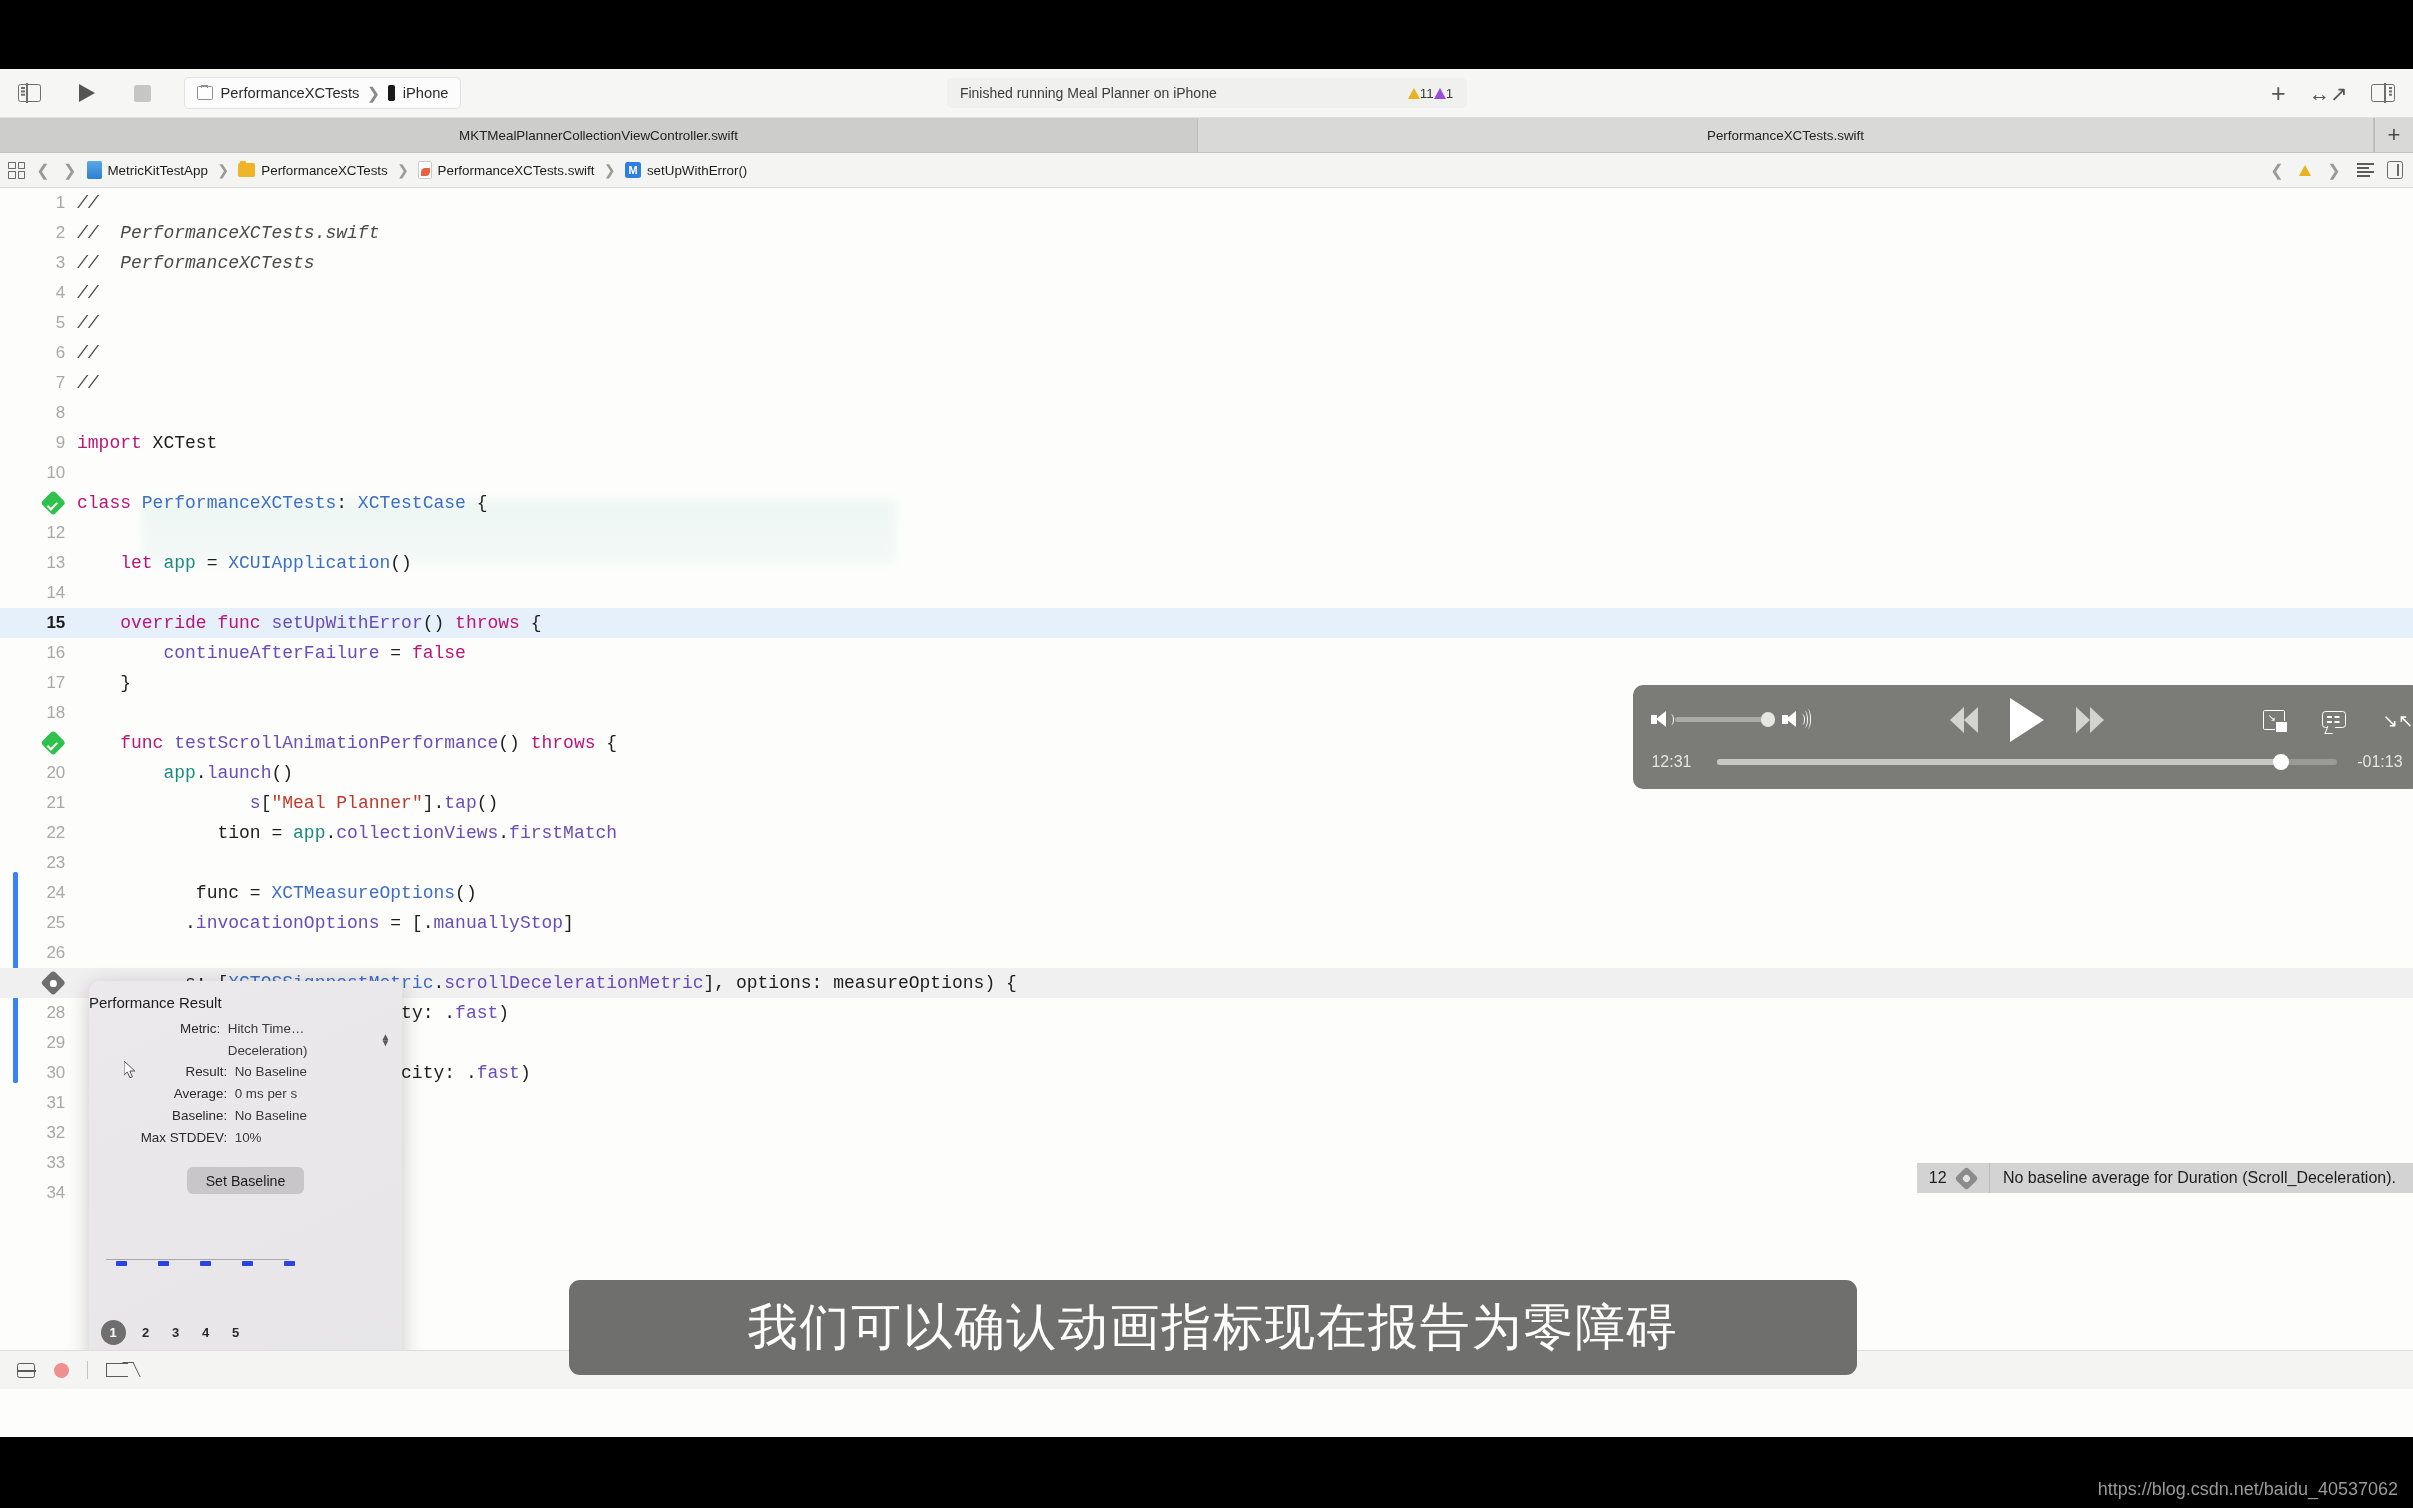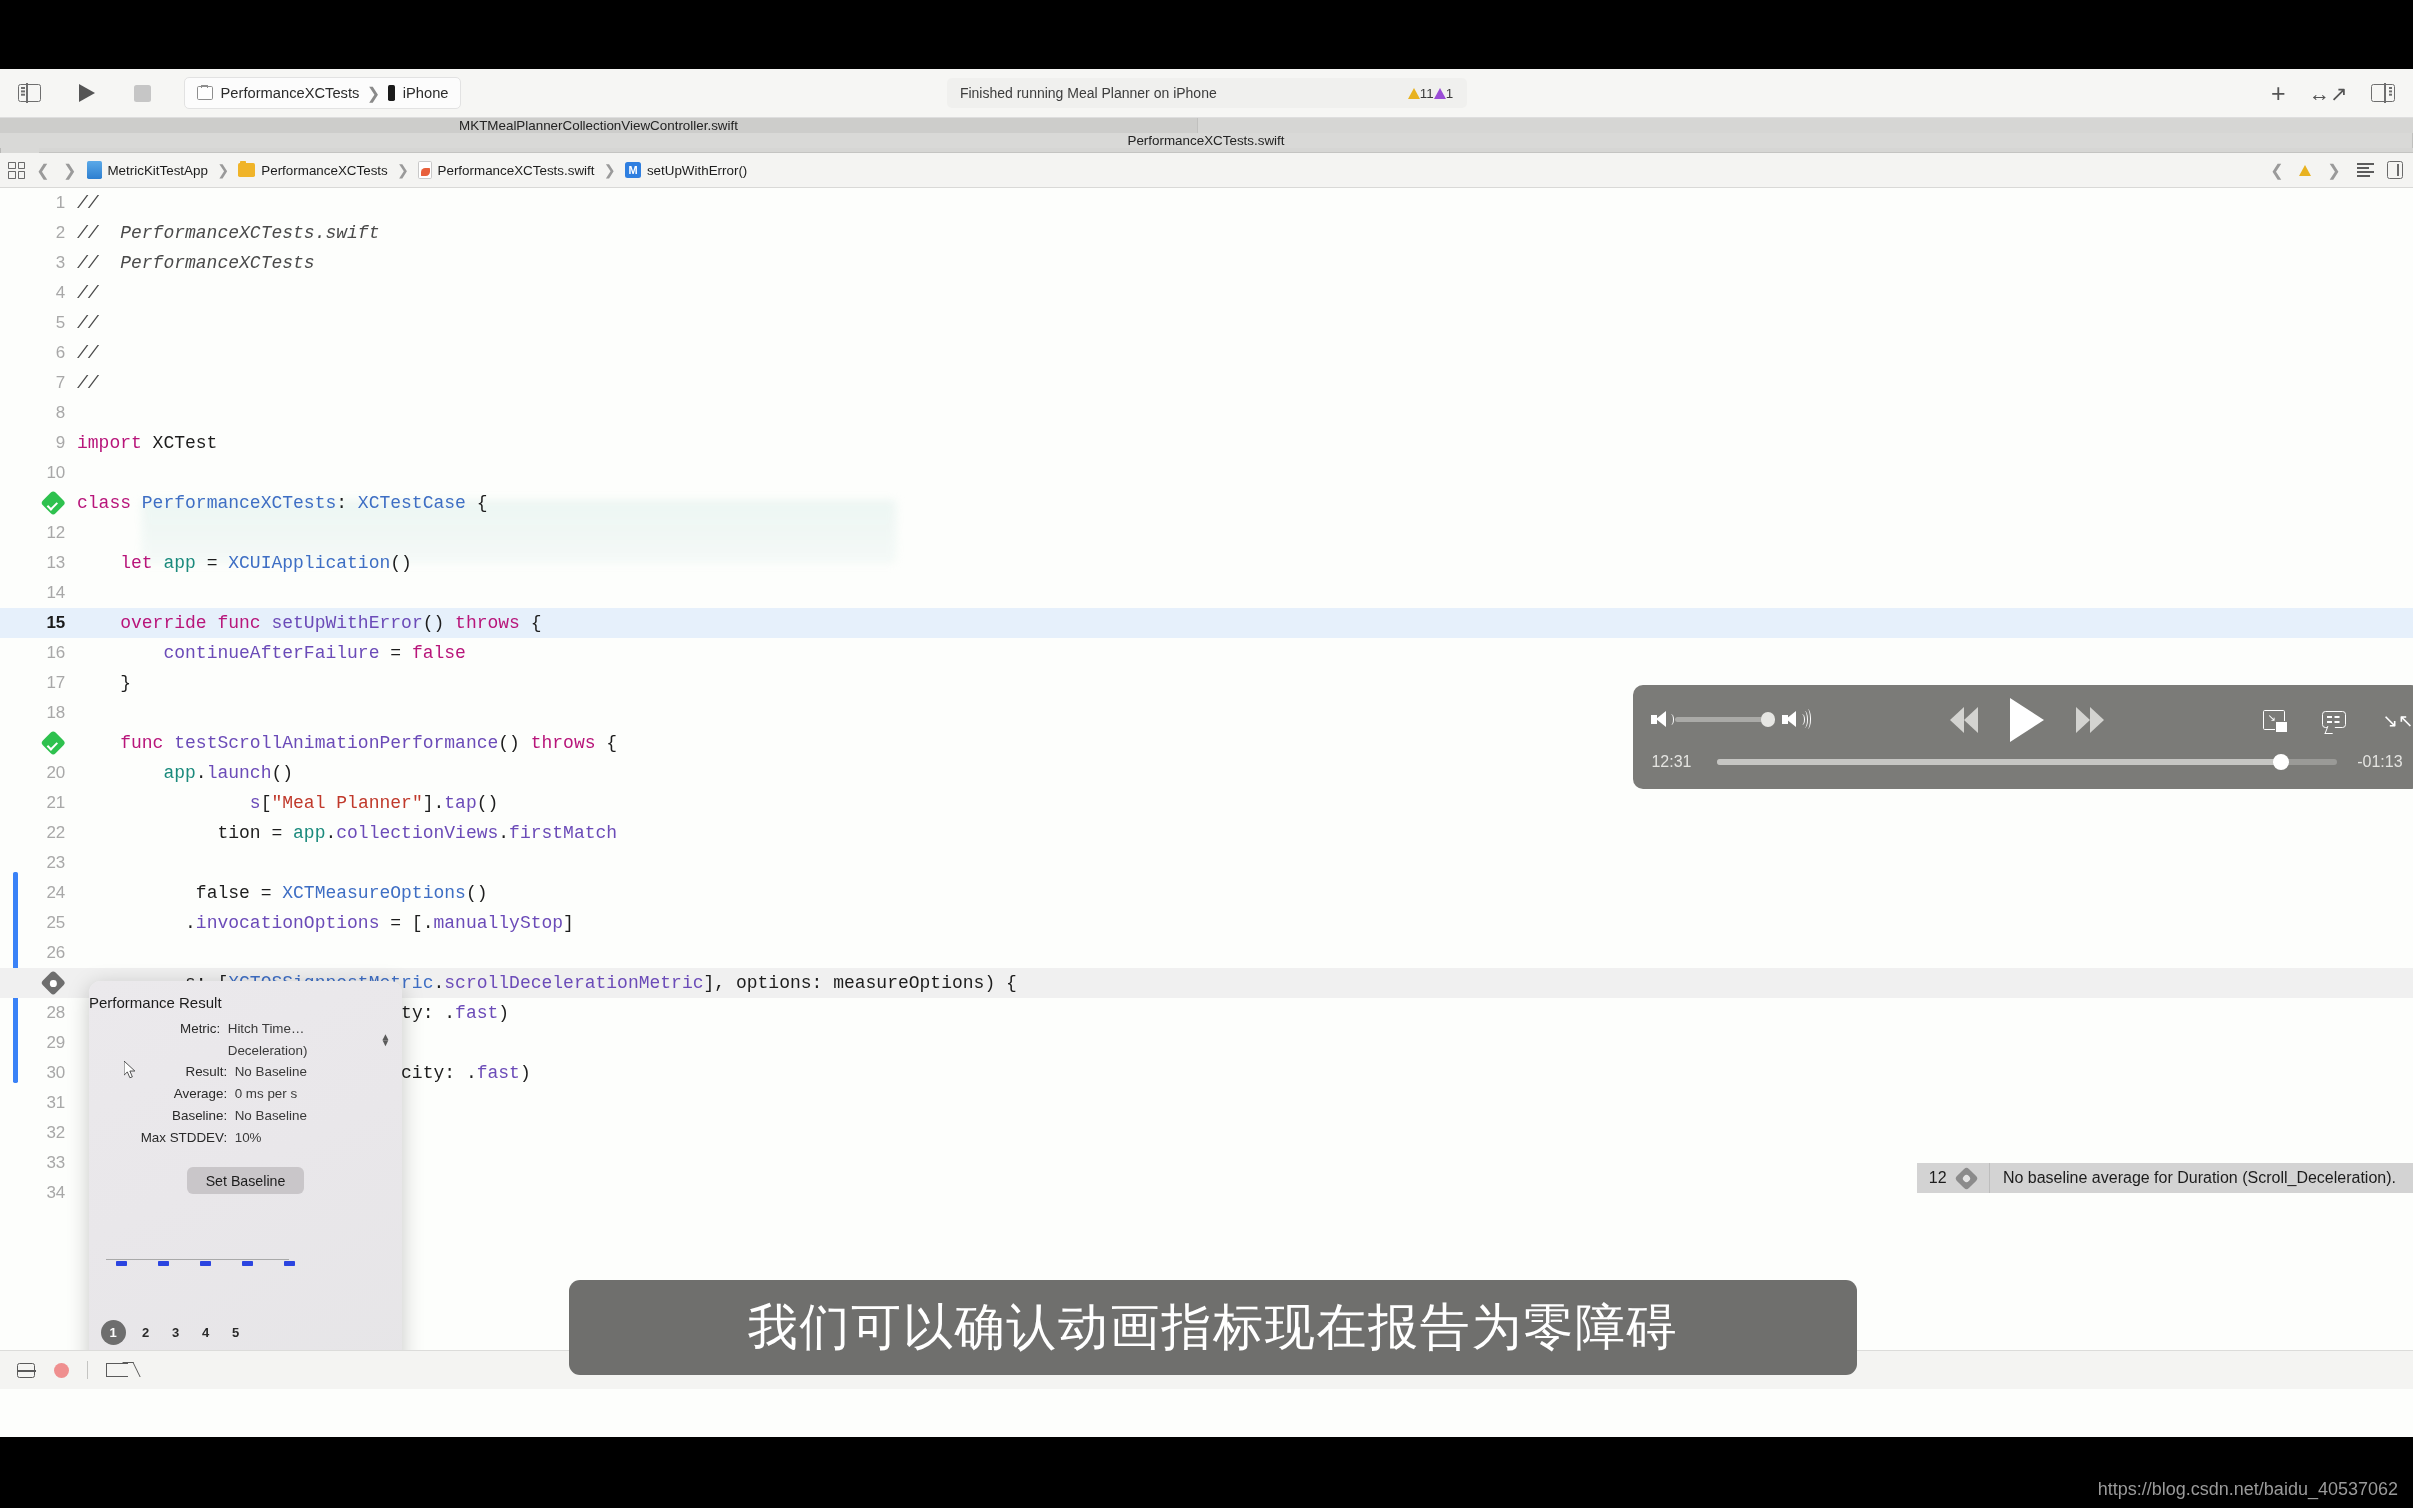--- a/index.html
+++ b/index.html
@@ -52,21 +52,21 @@
   .tri-purple { border-bottom:11.7px solid #9a4dd6; }
 
   .tb-right { position:absolute; right:18.4px; display:flex; align-items:center; gap:23.5px; }
   .plus-glyph { font-size:25px; color:#555; font-weight:300; line-height:1; }
   .swap-glyph { font-size:21px; color:#555; line-height:1; }
   .rsidebar-glyph { width:23.5px;height:18.4px;border:1.7px solid #6e6e6e;border-radius:2.5px;position:relative;}
   .rsidebar-glyph:after{content:"";position:absolute;right:7.5px;top:-1.7px;bottom:-1.7px;width:1.7px;background:#6e6e6e;}
   .rsidebar-glyph i{position:absolute;right:1.7px;top:2.5px;width:3.4px;height:1.7px;background:#6e6e6e;box-shadow:0 3.4px 0 #6e6e6e,0 6.7px 0 #6e6e6e;}
 
   
-  .tabbar { display:flex; height:35px; background:#d6d6d4; border-bottom:0.8px solid #c4c4c2; font-size:13.4px; color:#232323;flex-direction:column;}
+  .tabbar { display:flex; height:35px; background:#d6d6d4; border-bottom:0.8px solid #c4c4c2; font-size:13.4px; color:#232323;}
   .tab { display:flex; align-items:center; justify-content:center; border-right:0.8px solid #c0c0be; }
   .tab.left { width:1198px; background:#cdcdcb; }
   .tab.right { flex:1; background:#d9d9d7; justify-content:center; position:relative;}
   .tab-plus { width:39px; display:flex; align-items:center; justify-content:center; font-size:22px; color:#4a4a4a; font-weight:300;
       border-left:0.8px solid #b9b9b7; background:#d9d9d7;}
 
   
   .jumpbar { display:flex; align-items:center; height:35px; background:#f4f4f2; border-bottom:0.8px solid #d9d9d7;
       padding:0 8.4px; font-size:13.4px; color:#1d1d1d; gap:8.4px; position:relative;}
   .grid-glyph { width:17px;height:17px; display:grid; grid-template-columns:1fr 1fr; grid-template-rows:1fr 1fr; gap:2.5px; }
@@ -402,21 +402,21 @@
           <div class="row">
             <div class="gutter">22</div>
             <div class="codetext">        <span class="n">     tion = </span><span class="g">app</span><span class="n">.</span><span class="p">collectionViews</span><span class="n">.</span><span class="p">firstMatch</span></div>
           </div>
           <div class="row">
             <div class="gutter">23</div>
             <div class="codetext"></div>
           </div>
           <div class="row">
             <div class="gutter">24</div>
-            <div class="codetext">        <span class="n">   false = </span><span class="t">XCTMeasureOptions</span><span class="n">()</span></div>
+            <div class="codetext">        <span class="n">   func = </span><span class="t">XCTMeasureOptions</span><span class="n">()</span></div>
           </div>
           <div class="row">
             <div class="gutter">25</div>
             <div class="codetext">        <span class="n">  .</span><span class="p">invocationOptions</span><span class="n"> = [.</span><span class="p">manuallyStop</span><span class="n">]</span></div>
           </div>
           <div class="row">
             <div class="gutter">26</div>
             <div class="codetext"></div>
           </div>
           <div class="row hl2">

